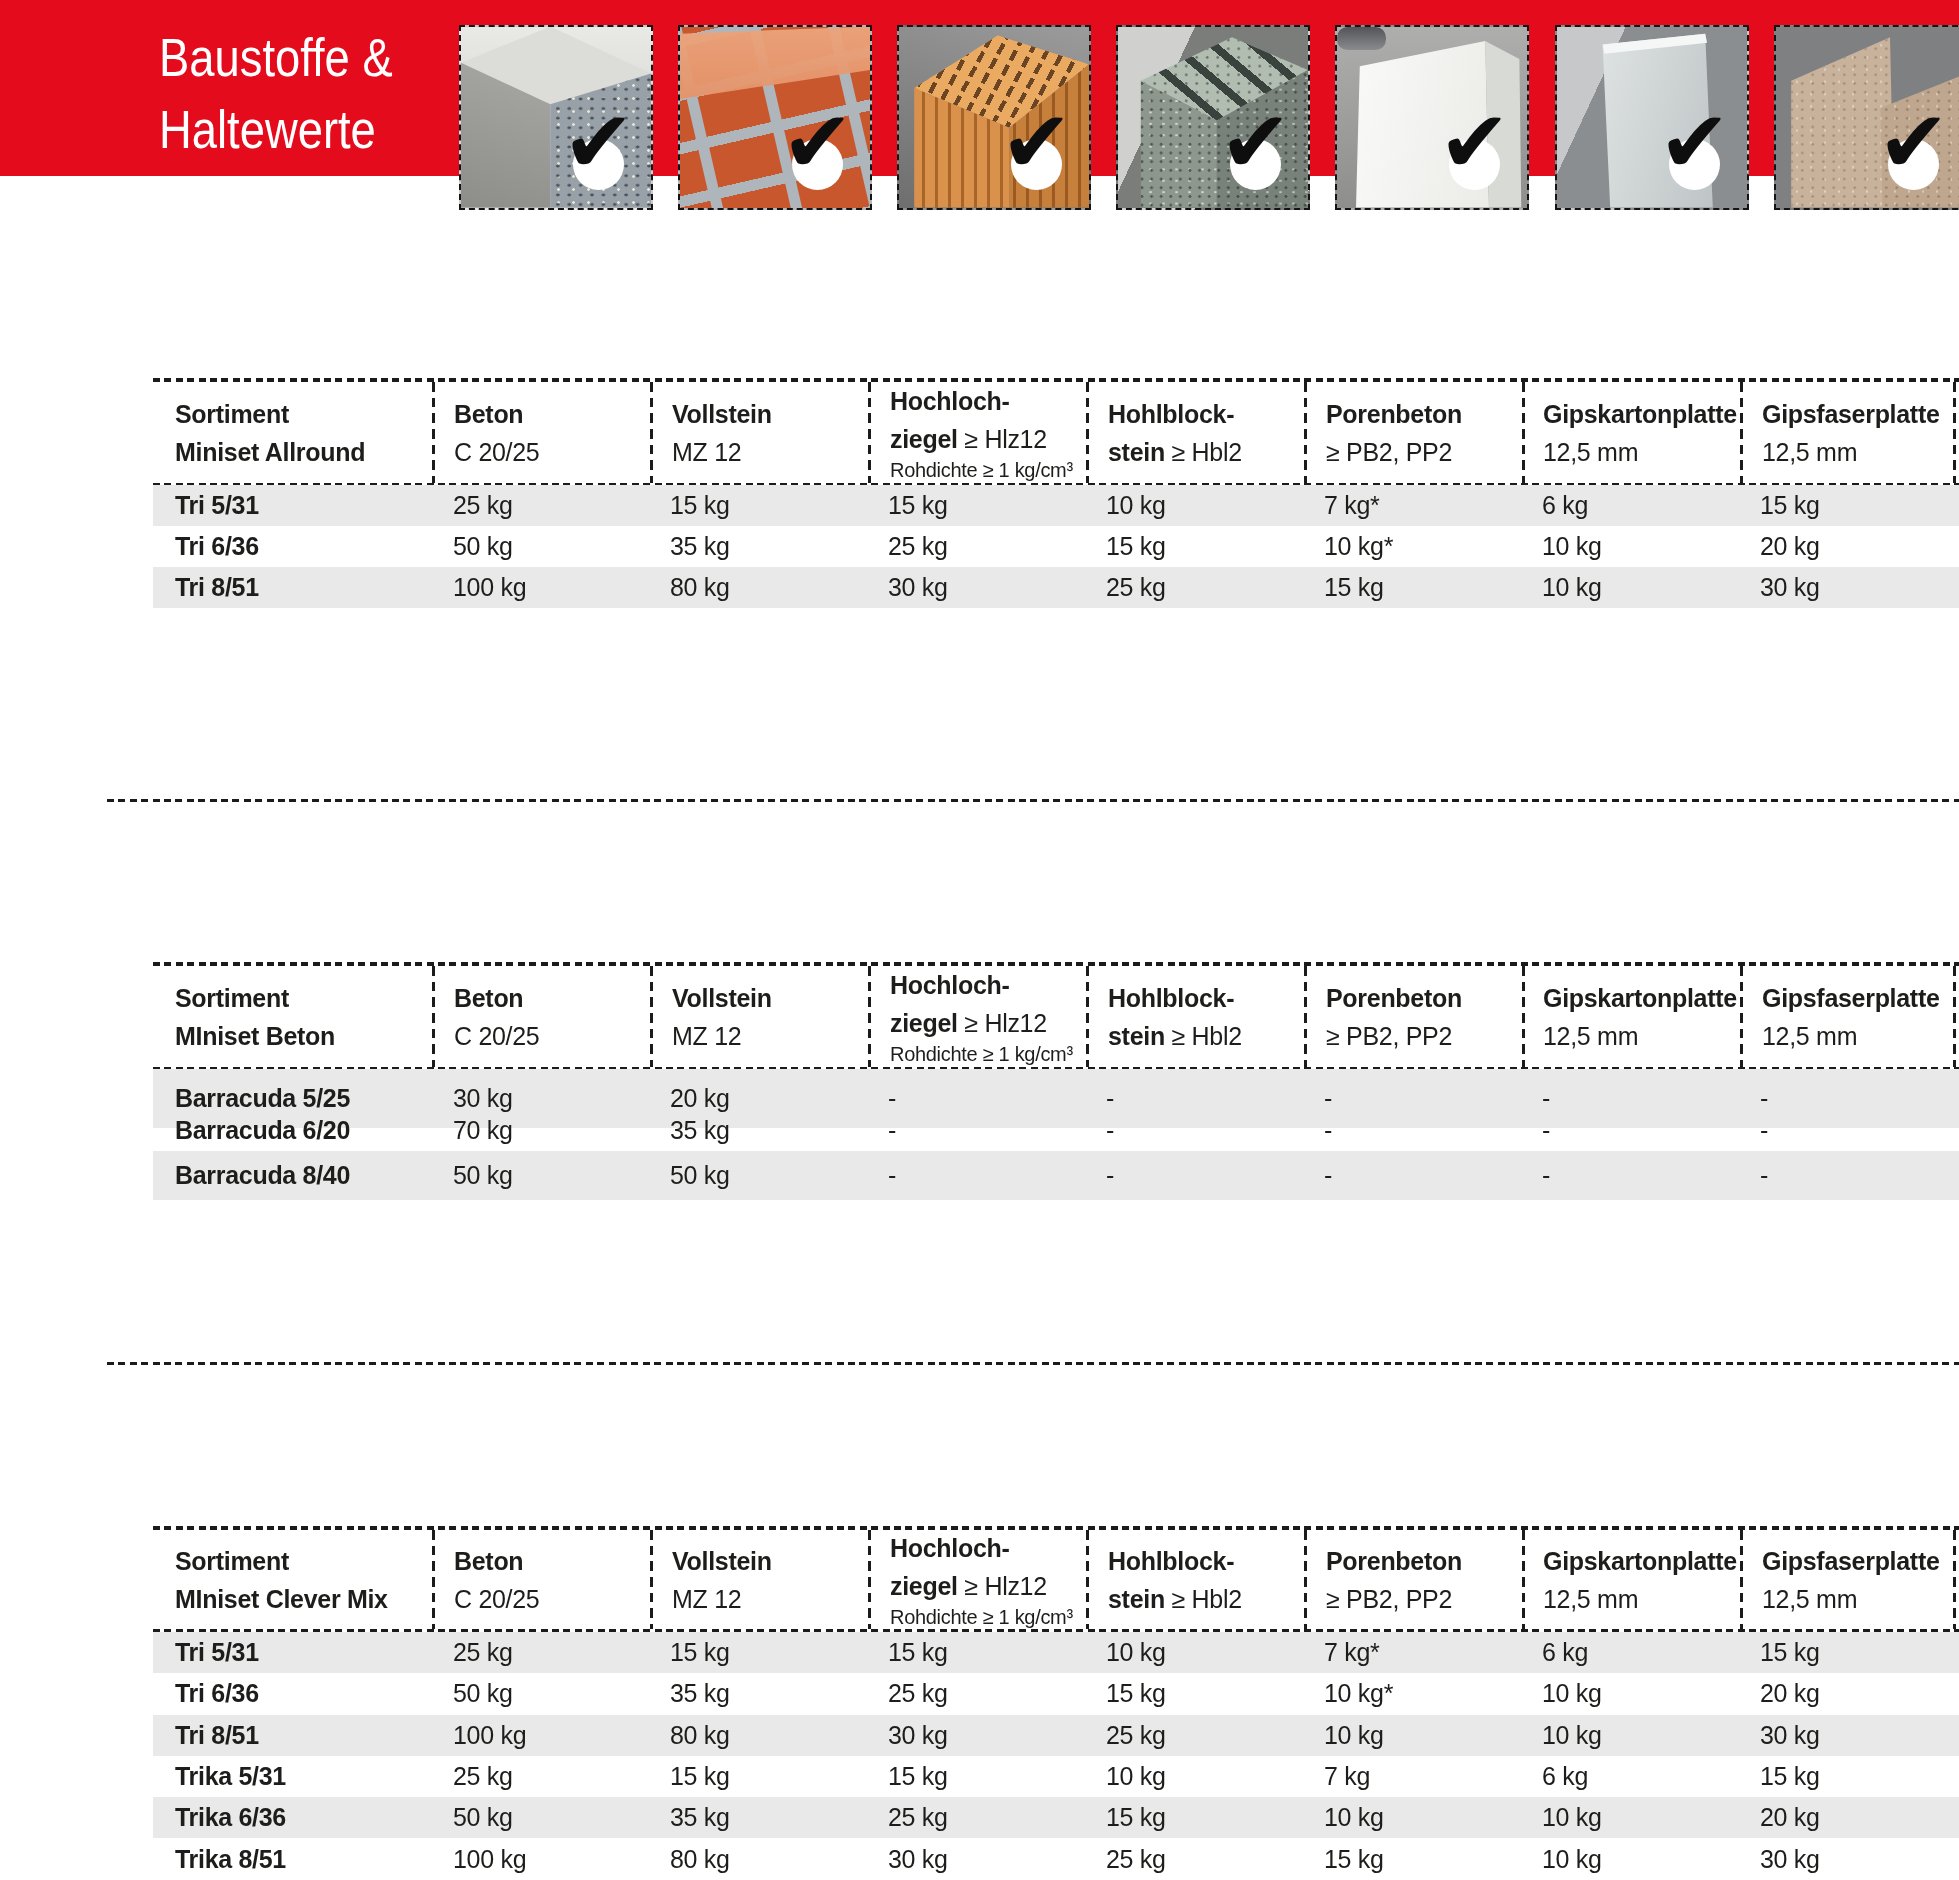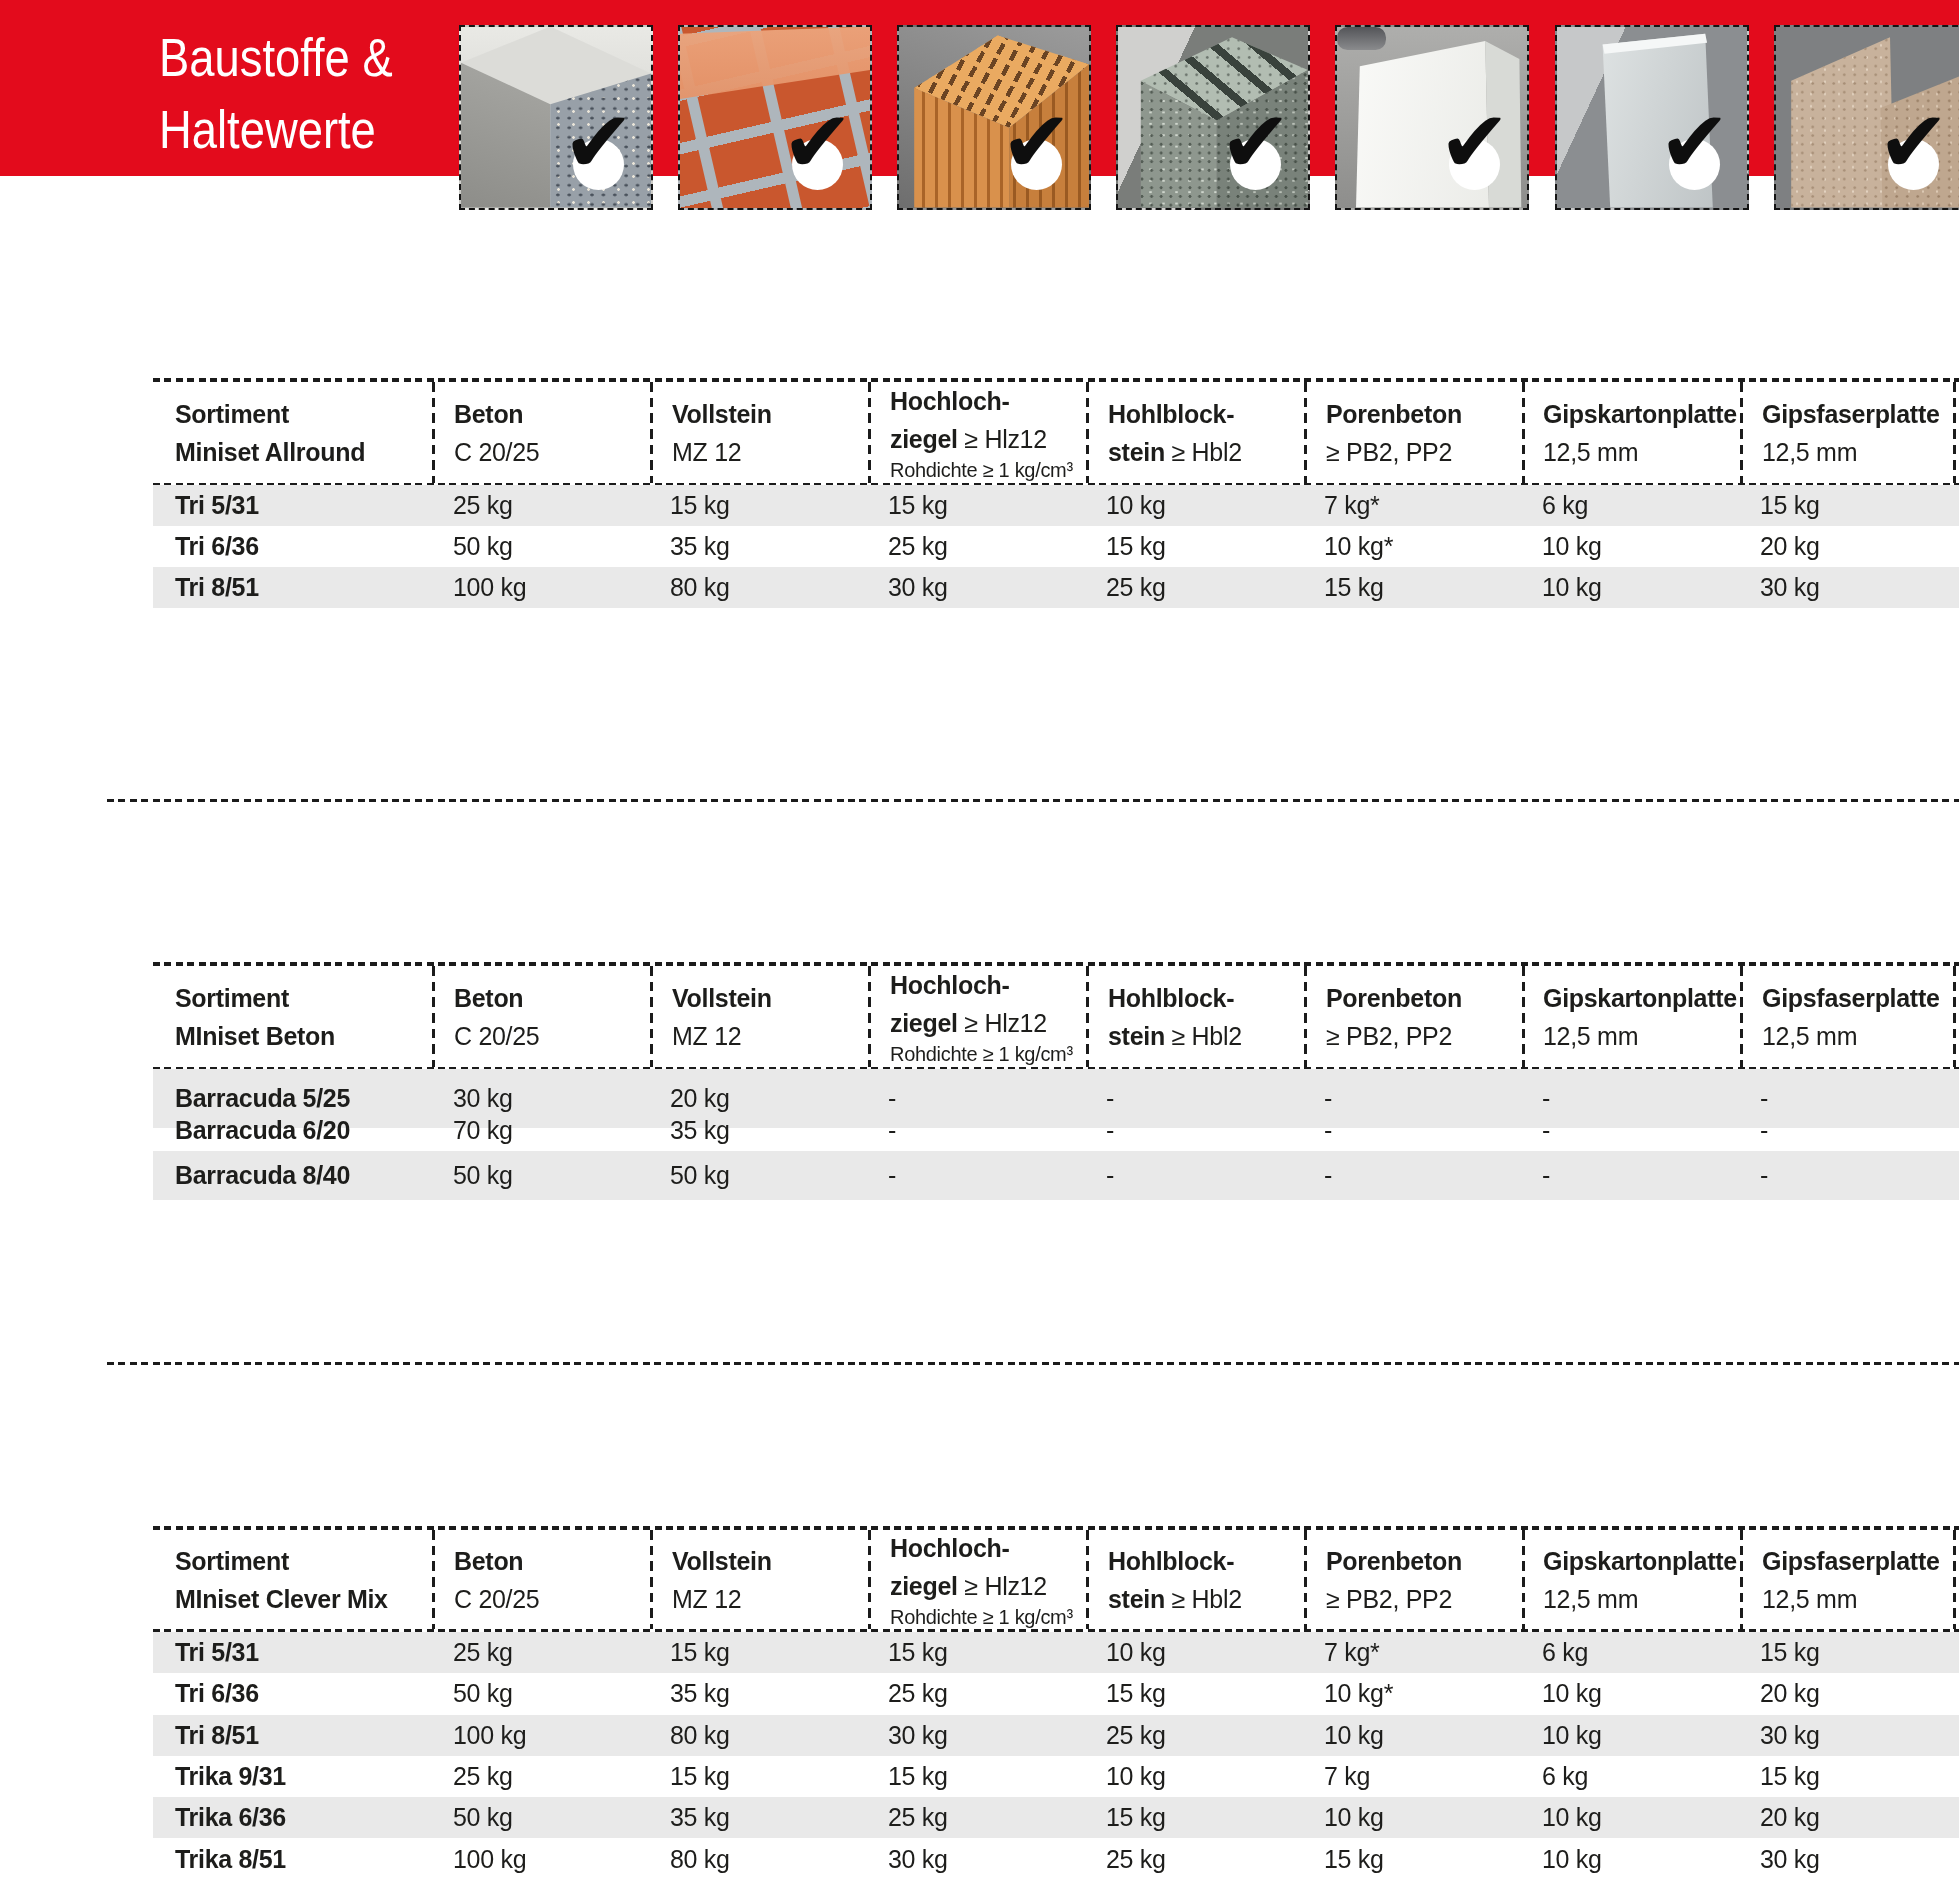--- a/index.html
+++ b/index.html
@@ -534,21 +534,21 @@
         </div>
         <div class="cell" style="left:1389px">
           <span>10 kg</span>
         </div>
         <div class="cell" style="left:1607px">
           <span>30 kg</span>
         </div>
       </div>
       <div class="rowband" style="top:1756px;height:41px">
         <div class="cell" style="left:22px">
-          <span class="b">Trika 9/31</span>
+          <span class="b">Trika 5/31</span>
         </div>
         <div class="cell" style="left:300px">
           <span>25 kg</span>
         </div>
         <div class="cell" style="left:517px">
           <span>15 kg</span>
         </div>
         <div class="cell" style="left:735px">
           <span>15 kg</span>
         </div>

